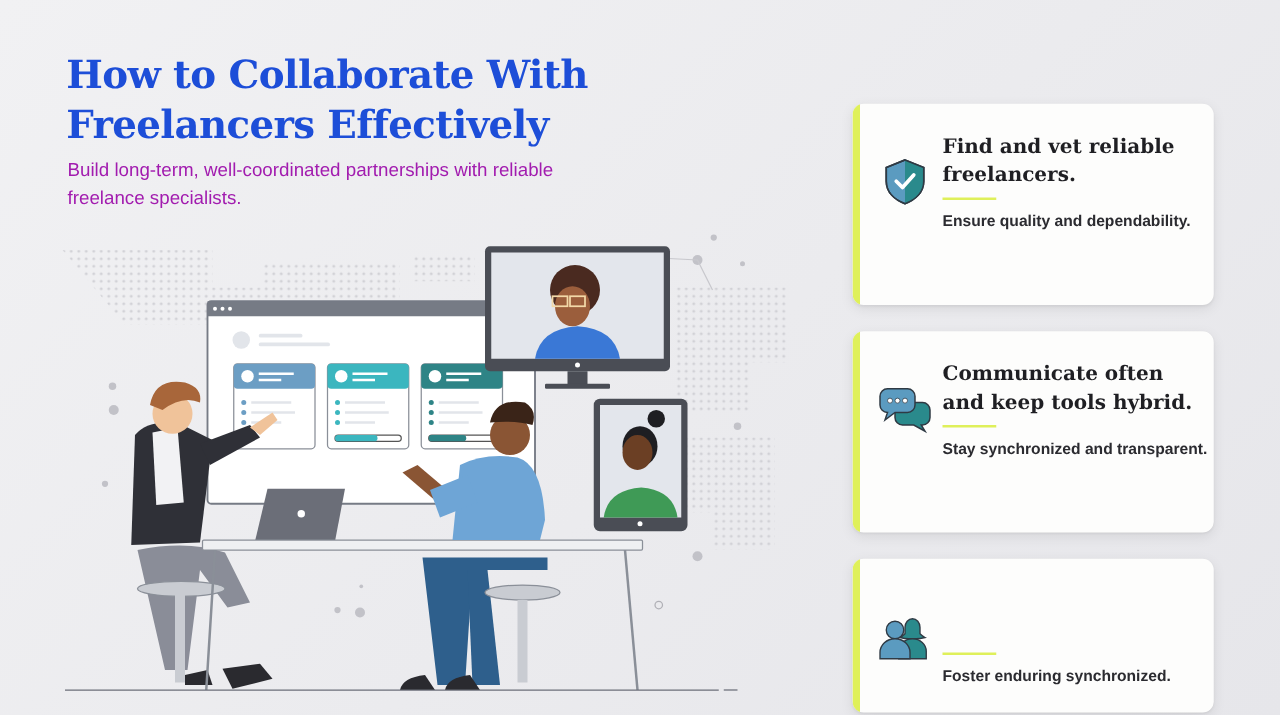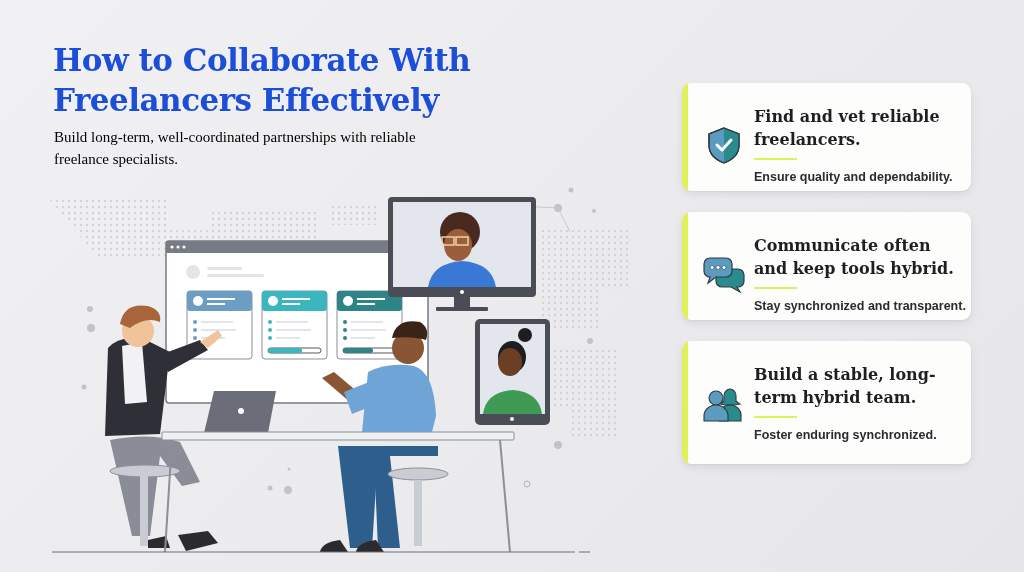--- a/index.html
+++ b/index.html
@@ -9,26 +9,26 @@
     font-family: "Liberation Sans", sans-serif;
     position: relative;
   }
   .hero-title {
     position: absolute; left: 53px; top: 40px; width: 470px;
     font-family: "DejaVu Serif", serif; font-weight: bold;
     font-size: 31px; line-height: 40px; color: #1d4ed8; letter-spacing: -0.5px;
   }
   .hero-sub {
     position: absolute; left: 54px; top: 126px; width: 420px;
-    font-family: Liberation Serif, serif; font-size: 15px; line-height: 22px; color: #000000;
+    font-family: Liberation Sans, sans-serif; font-size: 15px; line-height: 22px; color: #a21caf;
   }
   .illustration { position: absolute; left: 0; top: 170px; width: 640px; height: 402px; }
   .cards { position: absolute; left: 682px; top: 83px; width: 289px; }
   .card {
-    position: relative; height: 108px; margin-bottom: 21px;
+    position: relative; height: 161px; margin-bottom: 21px;
     background: #fdfdfc; border-radius: 9px;
     box-shadow: 0 3px 10px rgba(0,0,0,0.08), 0 1px 2px rgba(0,0,0,0.05);
     overflow: hidden;
   }
   .card:nth-child(3) { margin-bottom: 0; height: 123px; }
   .card-accent { position: absolute; left: 0; top: 0; bottom: 0; width: 6px; background: #dff05a; }
   .card-icon { position: absolute; left: 20px; top: 40px; width: 44px; height: 44px; }
   .card-title {
     position: absolute; left: 72px; top: 22px; width: 210px;
     font-family: "DejaVu Serif", serif; font-weight: bold; font-size: 16px; line-height: 23px; color: #1f1f23;
@@ -238,17 +238,16 @@
   <div class="card">
     <div class="card-accent"></div>
     <div class="card-icon">
       <svg width="44" height="44" viewBox="0 0 44 44">
         <path d="M28 8 a6 7 0 0 1 6 7 v5 q2 2 4 3 q-4 1 -7 1 h-6 q-3 0 -7 -1 q2 -1 4 -3 v-5 a6 7 0 0 1 6 -7z" fill="#2a8a8c" stroke="#2f3a44" stroke-width="1.1"></path>
         <path d="M17 40 v-6 a11 10 0 0 1 22 0 v6 z" fill="#2a8a8c" stroke="#2f3a44" stroke-width="1.1"></path>
         <circle cx="14" cy="17" r="7" fill="#5b9bc0" stroke="#2f3a44" stroke-width="1.1"></circle>
         <path d="M2 40 v-5 a12 11 0 0 1 24 0 v5 z" fill="#5b9bc0" stroke="#2f3a44" stroke-width="1.1"></path>
       </svg>
     </div>
-    <div class="card-title">Build a stable, long-term hybrid team.</div>
     <div class="card-rule"></div>
     <div class="card-desc">Foster enduring synchronized.</div>
   </div>
 </div>
 
 </body></html>

